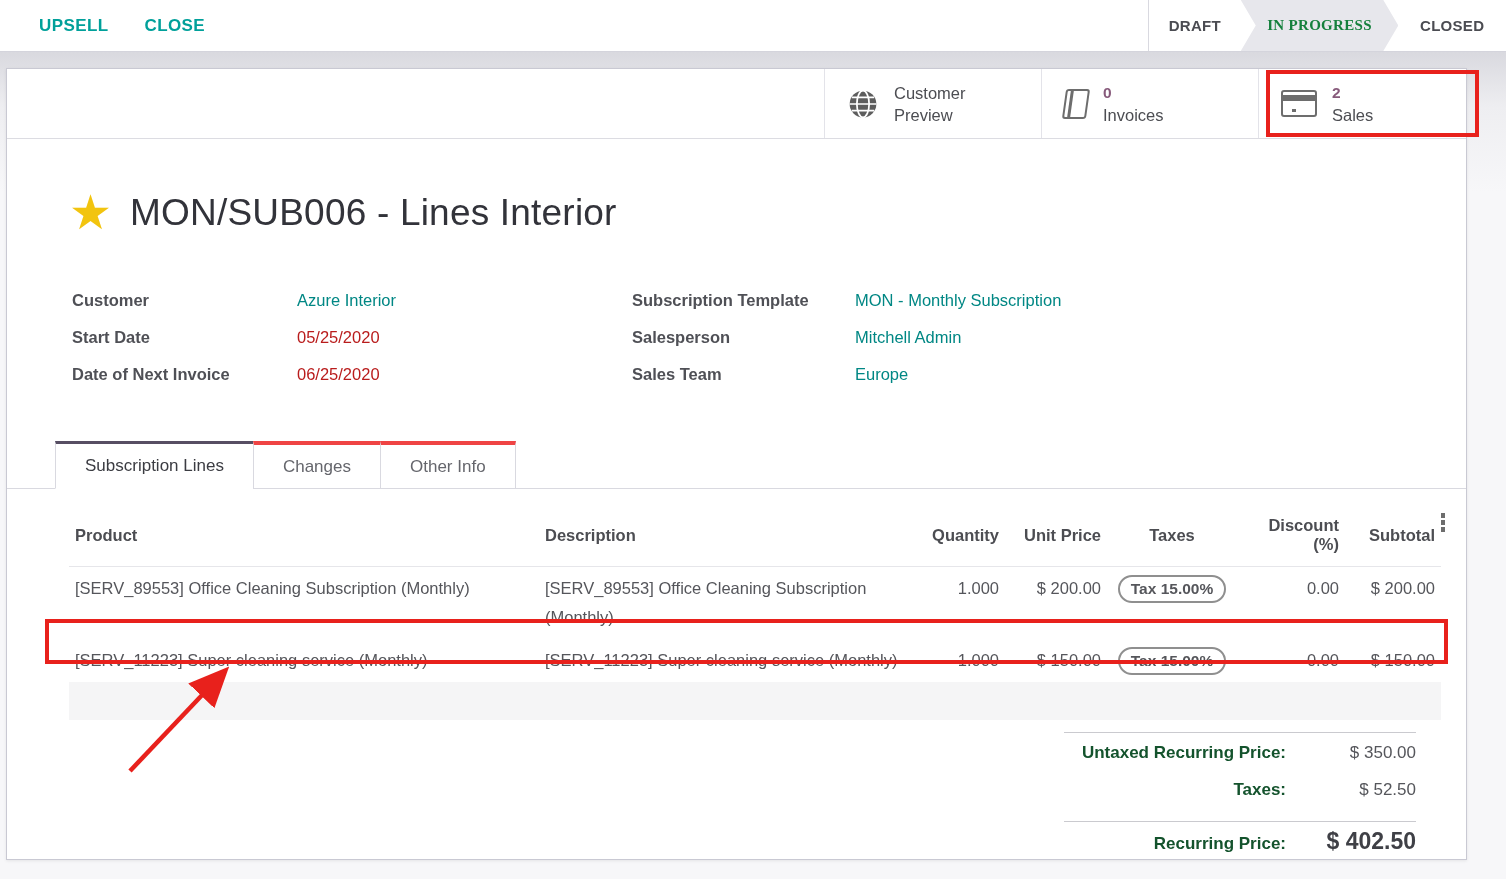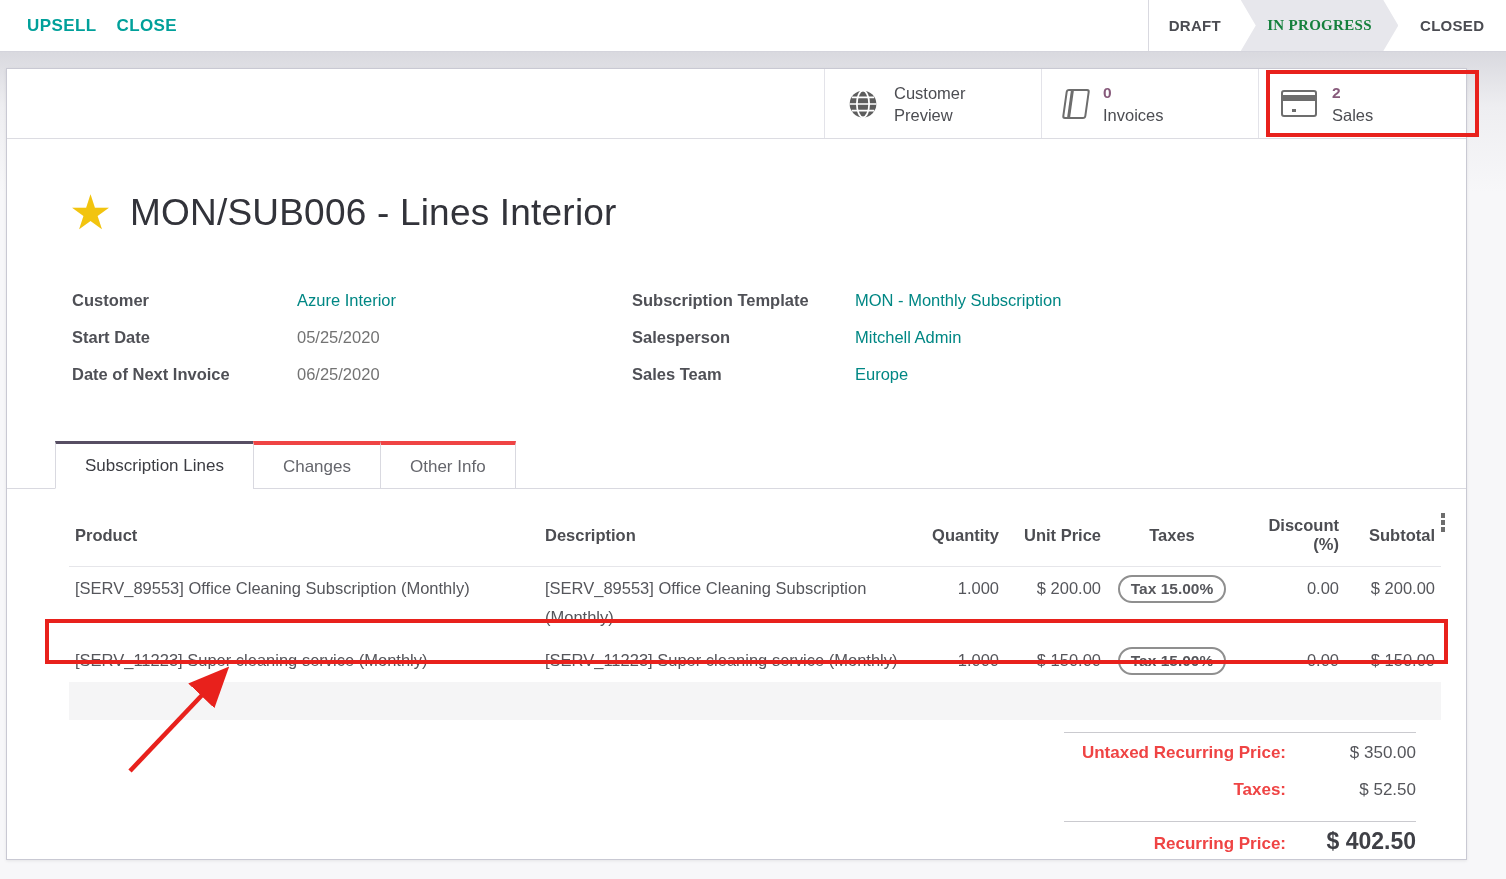--- a/index.html
+++ b/index.html
@@ -2,21 +2,21 @@
 <html><head>
 <meta charset="utf-8">
 <style>
   * { margin:0; padding:0; box-sizing:border-box; }
   html,body { width:1506px; height:879px; font-family:"Liberation Sans", sans-serif; background:#f7f7f9; }
   .screen { position:relative; width:1506px; height:879px; overflow:hidden; }
 
   
   .topbar { display:flex; justify-content:space-between; align-items:stretch; height:52px;
             background:#fff; border-bottom:1px solid #d4d4dc; }
-  .topbar-left { display:flex; align-items:center; padding-left:27px; gap:20px; }
+  .topbar-left { display:flex; align-items:center; padding-left:39px; gap:36px; }
   .btn-flat { background:none; border:none; color:#00A09A; font-family:"Liberation Sans",sans-serif;
               font-size:17px; font-weight:700; letter-spacing:.4px; cursor:pointer; }
   .statusbar { display:flex; align-items:stretch; border-left:1px solid #d9d9e0; width:358px; }
   .status-step { display:flex; align-items:center; justify-content:center; font-size:15px;
                  font-weight:700; color:#4b4c52; letter-spacing:.3px; cursor:pointer; }
   .status-draft { width:92px; }
   .status-closed { width:108px; }
   .status-arrow { width:158px; background:#e7e7ec; color:#15803d;
     clip-path:polygon(0 0, calc(100% - 15px) 0, 100% 50%, calc(100% - 15px) 100%, 0 100%, 15px 50%);font-family:Liberation Serif, serif; }
 
@@ -51,21 +51,21 @@
   .page-title { font-size:37px; font-weight:400; color:#32333a; letter-spacing:.2px; }
 
   
   .fields { display:flex; margin:40px 0 0 65px; }
   .field-col { display:flex; flex-direction:column; }
   .field-col.left { width:560px; }
   .field-row { display:flex; height:37px; align-items:center; font-size:16.5px; }
   .f-label { font-weight:700; color:#4f5056; }
   .field-col.left .f-label { width:225px; }
   .field-col.right .f-label { width:223px; }
-  .f-value { color:#737373; }
+  .f-value { color:#b91c1c; }
   .f-link { color:#008784; cursor:pointer; }
 
   
   .tabs { display:flex; margin-top:47px; padding-left:48px; border-bottom:1px solid #d9d9e0; height:49px; align-items:flex-end; }
   .tab { padding:0 29px; height:48px; display:flex; align-items:center; font-size:17px; color:#65666c;
          background:#fff; border:1px solid #d9d9e0; border-bottom:none; cursor:pointer; margin-bottom:-1px; }
   .tab + .tab { margin-left:-1px; }
   .tab.active { border-top:3px solid #574e63; color:#3b3c42; border-bottom:1px solid #fff; }
   .tab:not(.active) { border-top:4px solid #ef4444; border-bottom:1px solid #d9d9e0; }
 
@@ -80,21 +80,21 @@
   tr.empty-row td { background:#f5f5f6; height:38px; padding:0; }
   .tax-pill { display:inline-block; border:2px solid #8f8f8f; border-radius:14px; padding:0 11px;
               font-weight:700; color:#55565b; font-size:15.5px; line-height:24px; white-space:nowrap; }
   .col-opts { position:absolute; top:24px; right:-14px; width:20px; display:flex; flex-direction:column;
               gap:2.5px; align-items:center; cursor:pointer; }
   .col-opts i { width:4.5px; height:4.5px; background:#6d6d6d; display:block; }
 
   
   .totals { width:352px; margin:12px 50px 0 auto; border-top:1px solid #cacacf; padding-top:10px; font-size:17px; }
   .t-row { display:flex; align-items:baseline; height:37px; }
-  .t-label { flex:1; text-align:right; font-weight:700; color:#ef4444; }
+  .t-label { flex:1; text-align:right; font-weight:700; color:#14532d; }
   .t-value { width:130px; text-align:right; color:#55565b; }
   .t-sep { border-top:1px solid #cacacf; margin:4px 0 6px; }
   .t-row.grand .t-value { font-size:23px; font-weight:700; color:#3f4046; }
 
   
   .anno-box { position:absolute; border:4px solid #e8211c; pointer-events:none; }
   .anno-sales { left:1266px; top:70px; width:213px; height:67px; }
   .anno-row { left:45px; top:619px; width:1403px; height:45px; }
   .anno-arrow { position:absolute; left:105px; top:645px; pointer-events:none; }
 </style>

